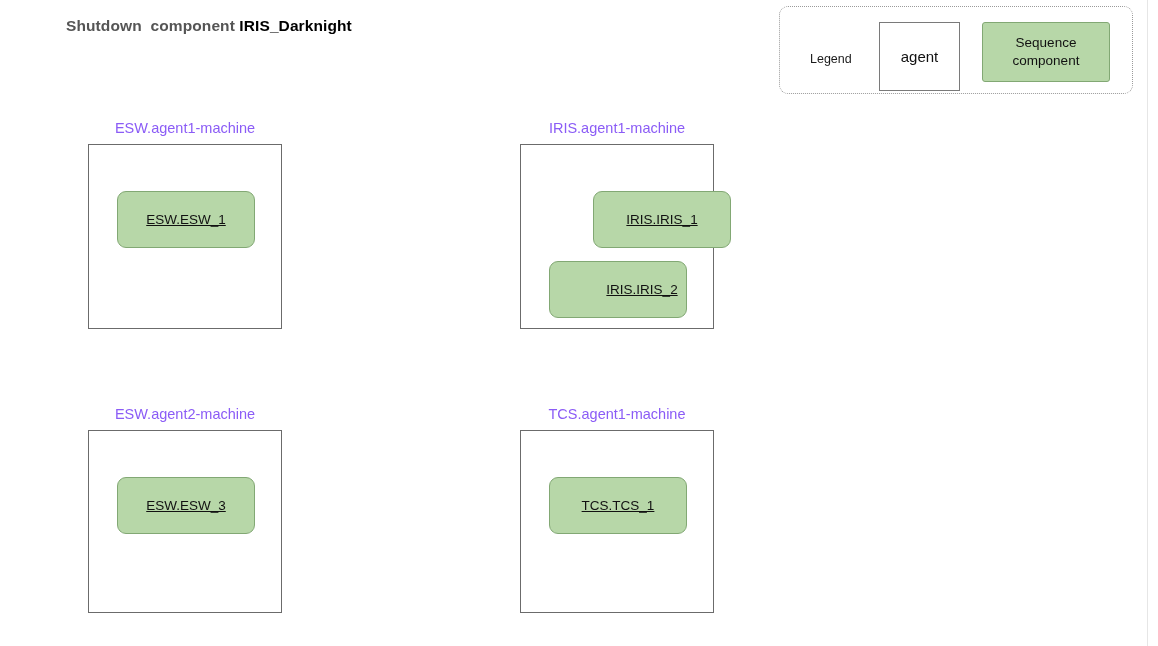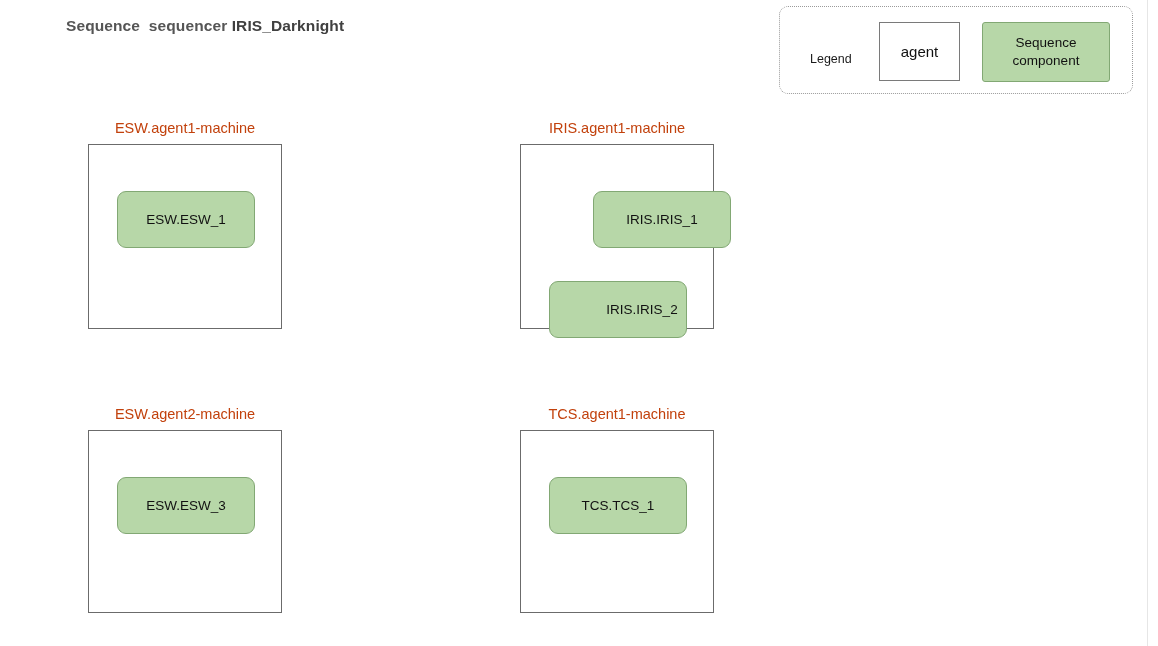--- a/index.html
+++ b/index.html
@@ -32,21 +32,21 @@
     position: absolute;
     left: 66px;
     top: 17px;
     font-size: 15.5px;
     font-weight: bold;
     color: #555555;
     letter-spacing: 0.1px;
     white-space: pre;
   }
   #page-title .seq-name {
-    color: #404040;
+    color: #000000;
   }
 
   
   #legend {
     position: absolute;
     left: 779px;
     top: 6px;
     width: 354px;
     height: 88px;
     border: 1.5px dotted #9a9a9a;
@@ -58,21 +58,21 @@
     left: 30px;
     top: 45px;
     font-size: 12.5px;
     color: #1a1a1a;
   }
   #legend-agent-box {
     position: absolute;
     left: 99px;
     top: 15px;
     width: 81px;
-    height: 59px;
+    height: 69px;
     background: #ffffff;
     border: 1.2px solid #7a7a7a;
     box-sizing: border-box;
     display: flex;
     align-items: center;
     justify-content: center;
     font-size: 15px;
     color: #111111;
   }
   #legend-component-box {
@@ -99,21 +99,21 @@
   .machine {
     position: absolute;
   }
   .machine-label {
     position: absolute;
     left: 0;
     top: 0;
     width: 100%;
     text-align: center;
     font-size: 14.5px;
-    color: #c2410c;
+    color: #8b5cf6;
     white-space: nowrap;
   }
   .machine-box {
     position: absolute;
     left: 0;
     top: 24px;
     width: 100%;
     background: #ffffff;
     border: 1.2px solid #6b6b6b;
     box-sizing: border-box;
@@ -126,47 +126,48 @@
     background: #b7d7a8;
     border: 1.2px solid #82a874;
     border-radius: 9px;
     box-sizing: border-box;
     display: flex;
     align-items: center;
     justify-content: center;
     font-size: 13.5px;
     color: #111111;
     white-space: nowrap;
+    text-decoration: underline;
   }
 
   
   #machine-esw-agent1 { left: 88px; top: 120px; width: 194px; }
   #machine-esw-agent1 .machine-box { height: 185px; }
   #machine-esw-agent1 .component.slot-0 { top: 46px; }
   #machine-esw-agent1 .component.slot-1 { top: 124px; }
 
   #machine-iris-agent1 { left: 520px; top: 120px; width: 194px; }
   #machine-iris-agent1 .machine-box { height: 185px; }
   #machine-iris-agent1 .component.slot-0 { top: 46px; margin-left: 44px; }
-  #machine-iris-agent1 .component.slot-1 { top: 136px; padding-left: 48px; }
+  #machine-iris-agent1 .component.slot-1 { top: 116px; padding-left: 48px; }
 
   #machine-esw-agent2 { left: 88px; top: 406px; width: 194px; }
   #machine-esw-agent2 .machine-box { height: 183px; }
   #machine-esw-agent2 .component.slot-0 { top: 46px; justify-content: center; }
 
   #machine-tcs-agent1 { left: 520px; top: 406px; width: 194px; }
   #machine-tcs-agent1 .machine-box { height: 183px; }
   #machine-tcs-agent1 .component.slot-0 { top: 46px; }
 </style>
 </head>
 <body>
 
 <div id="canvas-edge"></div>
 
-<div id="page-title"><span>Sequence  sequencer </span><span class="seq-name">IRIS_Darknight</span></div>
+<div id="page-title"><span>Shutdown  component </span><span class="seq-name">IRIS_Darknight</span></div>
 
 <div id="legend">
   <div id="legend-label">Legend</div>
 
   <div id="legend-agent-box">
     <span>agent</span>
   </div>
 
   <div id="legend-component-box">
     <span>Sequence</span>

